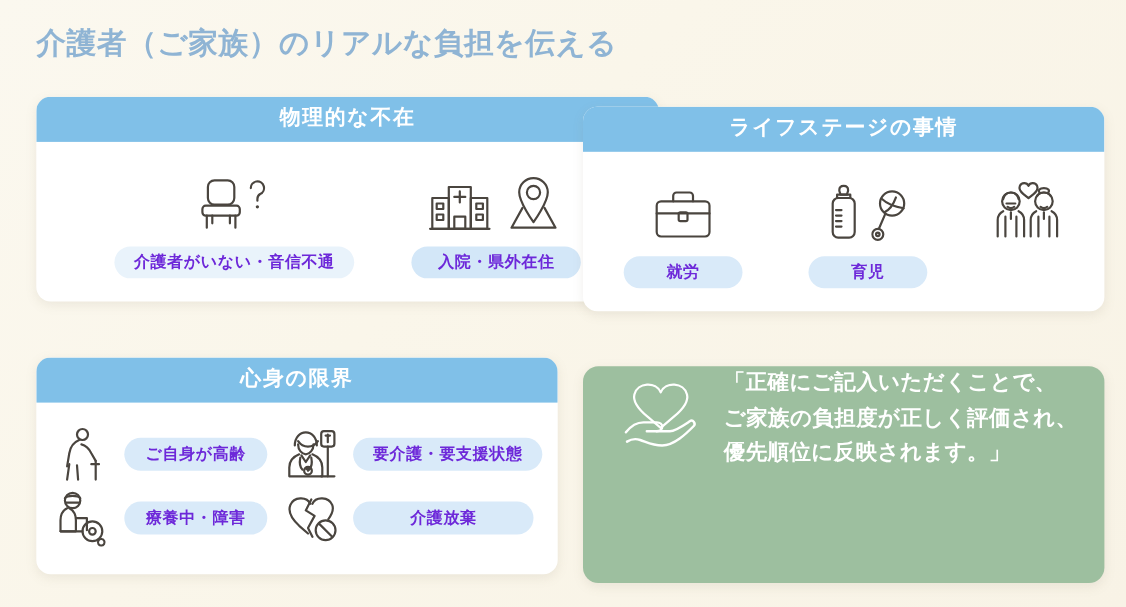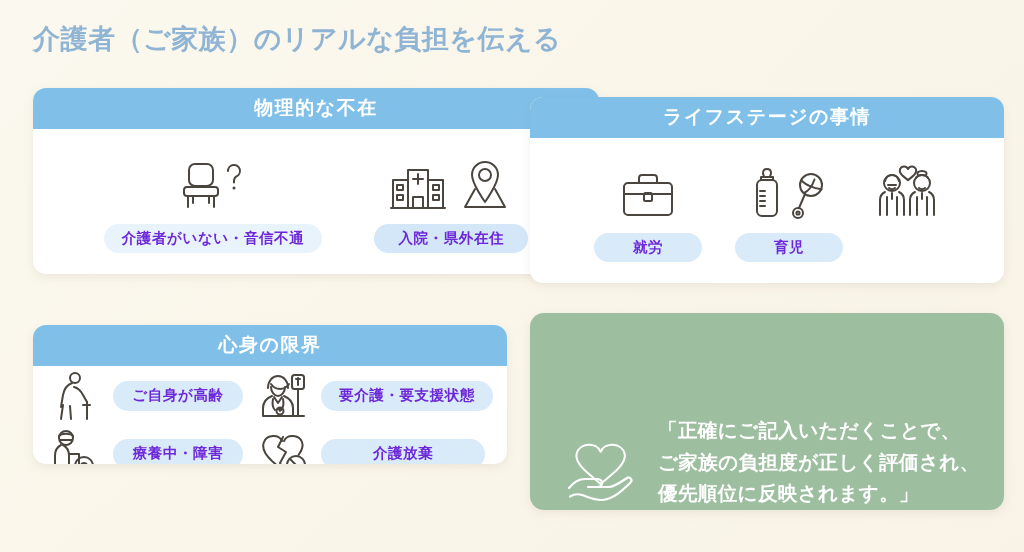--- a/index.html
+++ b/index.html
@@ -46,21 +46,21 @@
   }
   .card-body {
     flex: 1;
     display: flex;
     align-items: center;
     justify-content: center;
   }
 
   #card-absence  { left: 33px;  top: 88px;  width: 566px; height: 186px; }
   #card-lifestage{ left: 530px; top: 97px;  width: 474px; height: 186px; }
-  #card-limits   { left: 33px;  top: 325px; width: 474px; height: 139px; }
+  #card-limits   { left: 33px;  top: 325px; width: 474px; height: 197px; }
 
   
   .col-group {
     display: flex;
     align-items: flex-start;
     justify-content: center;
     width: 100%;
     gap: 0px;
   }
   .col-item {
@@ -93,21 +93,21 @@
   .pill.tint-pale  { background: #e9f3fb; }
   .pill.tint-deep  { background: #d3e7f8; }
   .pill.tint-mid   { background: #d9eaf9; }
 
   
   #absence-items { gap: 52px; }
   #absence-items .col-item:nth-child(1) .pill { min-width: 208px; }
   #absence-items .col-item:nth-child(2) .pill { min-width: 154px; }
 
   
-  #lifestage-items { gap: 33px; }
+  #lifestage-items { gap: 60px; }
   #lifestage-items .pill { min-width: 108px; }
 
   
   #limits-grid {
     display: grid;
     grid-template-columns: 1fr 1fr;
     grid-template-rows: 1fr 1fr;
     row-gap: 6px;
     column-gap: 4px;
     width: 100%;
@@ -131,27 +131,27 @@
     height: 30px;
   }
   #limits-grid .inline-item:nth-child(1) .pill { min-width: 130px; }
   #limits-grid .inline-item:nth-child(2) .pill { min-width: 164px; }
   #limits-grid .inline-item:nth-child(3) .pill { min-width: 130px; }
   #limits-grid .inline-item:nth-child(4) .pill { min-width: 164px; }
 
   
   #quote-panel {
     position: absolute;
-    left: 530px; top: 313px;
+    left: 530px; top: 333px;
     width: 474px; height: 197px;
     background: #9dbf9f;
     border-radius: 14px;
     box-shadow: 0 3px 10px rgba(140,130,105,0.13);
     display: flex;
-    align-items: flex-end;
+    align-items: flex-start;
     gap: 18px;
     padding: 0 22px 0 32px;
   }
   #quote-text {
     color: #ffffff;
     font-size: 19.5px;
     font-weight: 700;
     line-height: 1.62;
     letter-spacing: 0.4px;
   }

